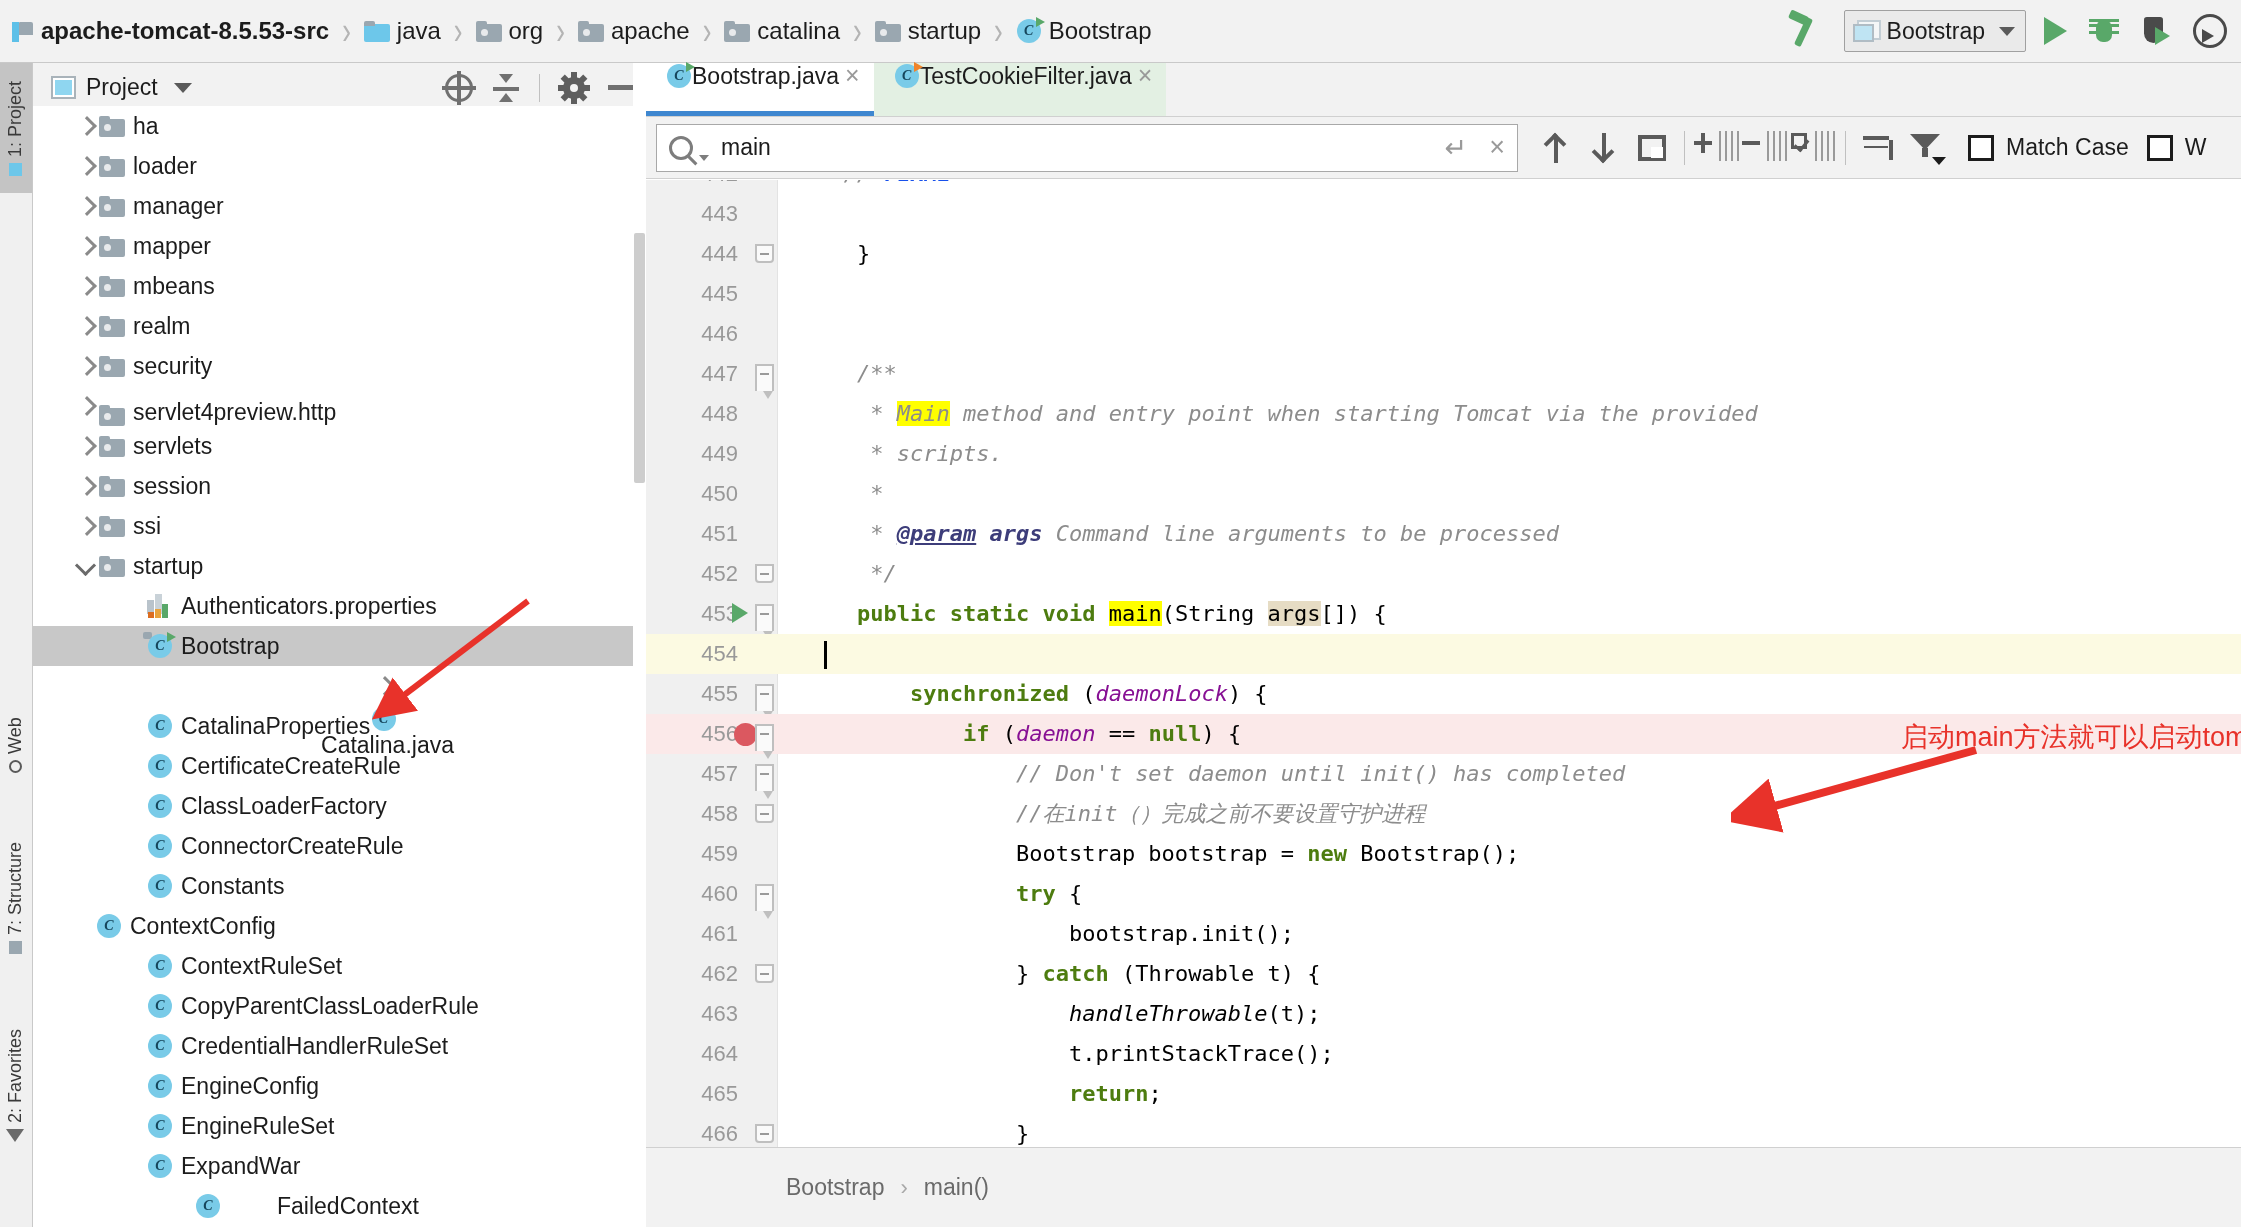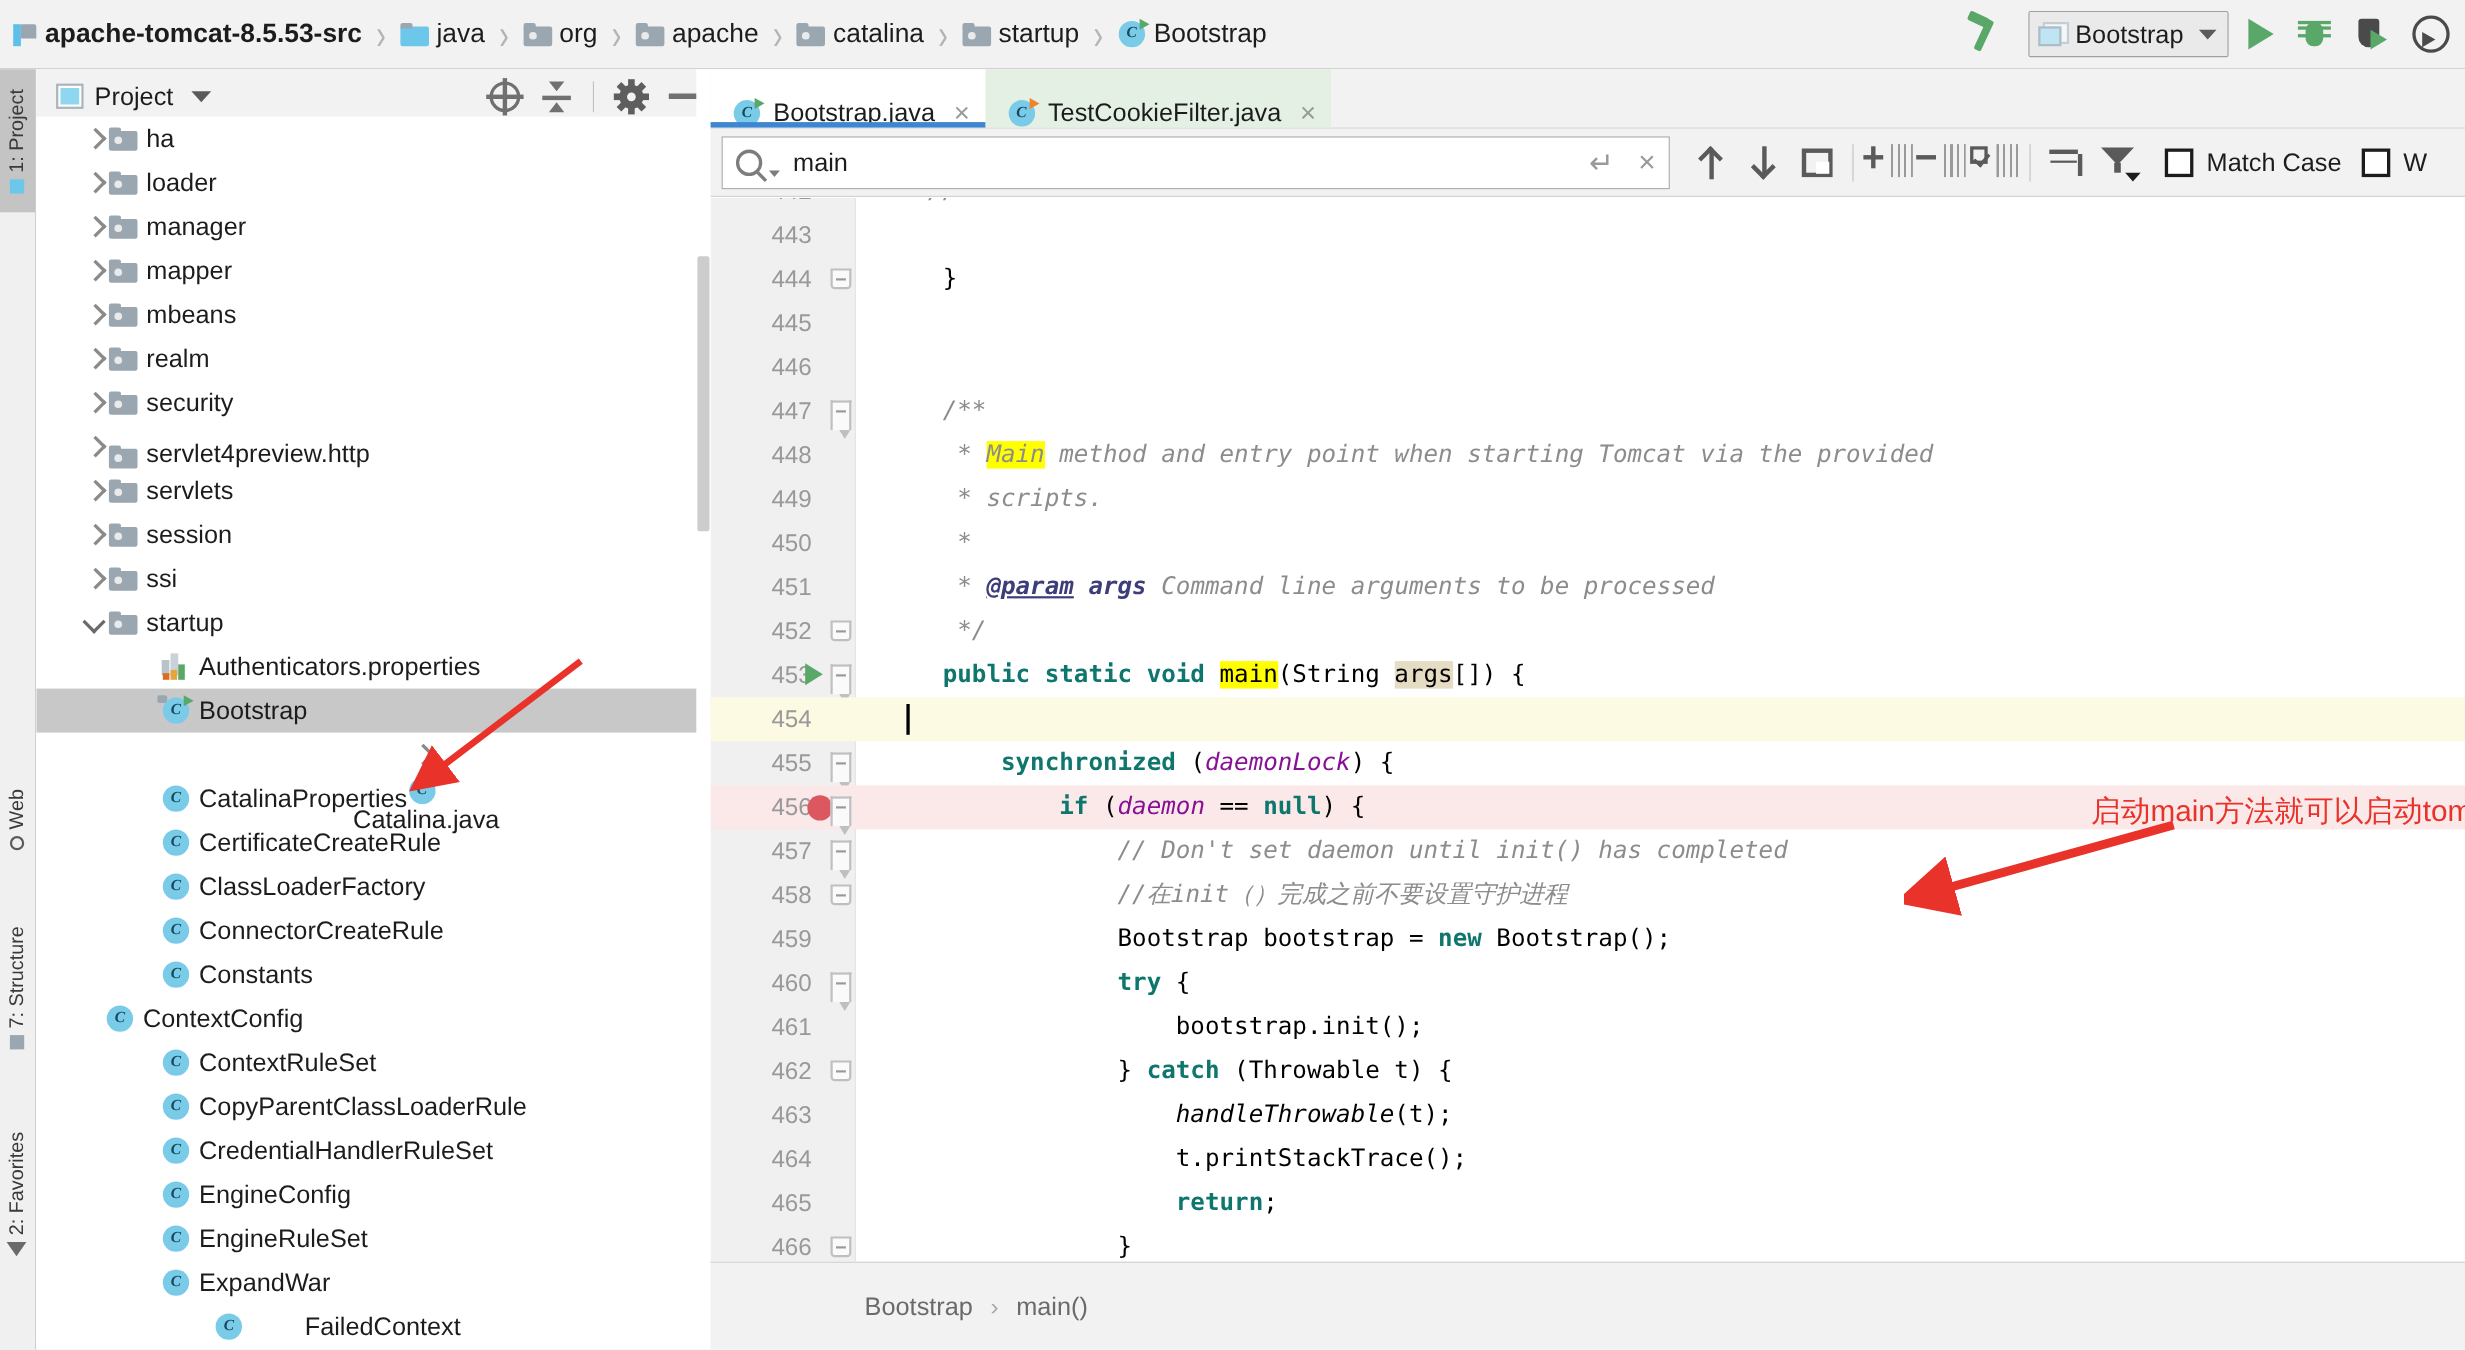--- a/index.html
+++ b/index.html
@@ -154,21 +154,21 @@
   .scrollbar-track { position:absolute; right:0; top:0; width:13px; height:1114px; background:#ffffff; }
   .scrollbar-thumb { position:absolute; right:1px; top:170px; width:11px; height:250px; background:#cdcdcd; border-radius:2px; }
 
   
   .tree-arrow-svg { position:absolute; left:330px; top:530px; pointer-events:none; }
 
   
   .editor { position:absolute; left:646px; top:63px; right:0; bottom:0; background:#ffffff; }
 
   .tabbar { height:54px; background:#f2f2f2; border-bottom:1px solid #d0d0d0; display:flex; align-items:stretch; }
-  .tab { display:flex; align-items:flex-end; padding:0 14px 0 20px; gap:11px; font-size:23px; color:#1c1c1c; position:relative; white-space:nowrap; }
+  .tab { display:flex; align-items:flex-start; padding:0 14px 0 20px; font-size:23px; color:#1c1c1c; position:relative; white-space:nowrap; }
   .tab.active { background:#ffffff; }
   .tab.active::after { content:""; position:absolute; left:0; right:0; bottom:0; height:5px; background:#3e87d0; }
   .tab.green { background:#e3f0e3; }
   .tab-close { color:#9a9a9a; font-size:25px; margin-left:6px; line-height:1; }
 
   .searchbar { height:62px; background:#f2f2f2; display:flex; align-items:center; padding:0 10px; gap:0; border-bottom:1px solid #d0d0d0; }
   .search-field {
     width:862px; height:48px; background:#ffffff; border:1px solid #a8a8a8;
     display:flex; align-items:center; padding:0 12px; gap:12px;
   }
@@ -225,21 +225,21 @@
     position:absolute;left:5px;top:10px;width:19px;height:19px;border:2px solid #bfbfbf;background:#fafafa;
   }
   .fold::after { content:""; position:absolute;left:3px;top:7px;width:9px;height:2px;background:#9a9a9a; }
   .fold.endbrace { border-radius:0 0 4px 4px; }
   .fold.tail { border-bottom:none; height:27px; top:10px; }
   .fold.tail::before { content:""; position:absolute;left:6px;bottom:-8px;width:0;height:0;border-left:5px solid transparent;border-right:5px solid transparent;border-top:8px solid #bfbfbf; }
   .code-text {
     font-family:"DejaVu Sans Mono", monospace; font-size:22px; color:#000000;
     white-space:pre; margin-left:22px; line-height:40px; flex:0 0 auto;
   }
-  .kw { color:#0f766e; font-weight:bold; }
+  .kw { color:#4d7c0f; font-weight:bold; }
   .cmt { color:#8c8c8c; font-style:italic; }
   .doc { color:#8c8c8c; font-style:italic; }
   .doctag { color:#3d3d7a; font-style:italic; font-weight:bold; text-decoration:underline; }
   .docparam { color:#3d3d7a; font-style:italic; font-weight:bold; }
   .fld { color:#871094; font-style:italic; }
   .mth { color:#000000; font-style:italic; }
   .hl-yellow { background:#ffff00; }
   .hl-soft { background:#e6dcc4; }
   .blue-tok { color:#1750eb; font-weight:bold; }
   .caret-bar { display:inline-block; width:3px; height:28px; background:#000; vertical-align:middle; margin-left:20px; }

